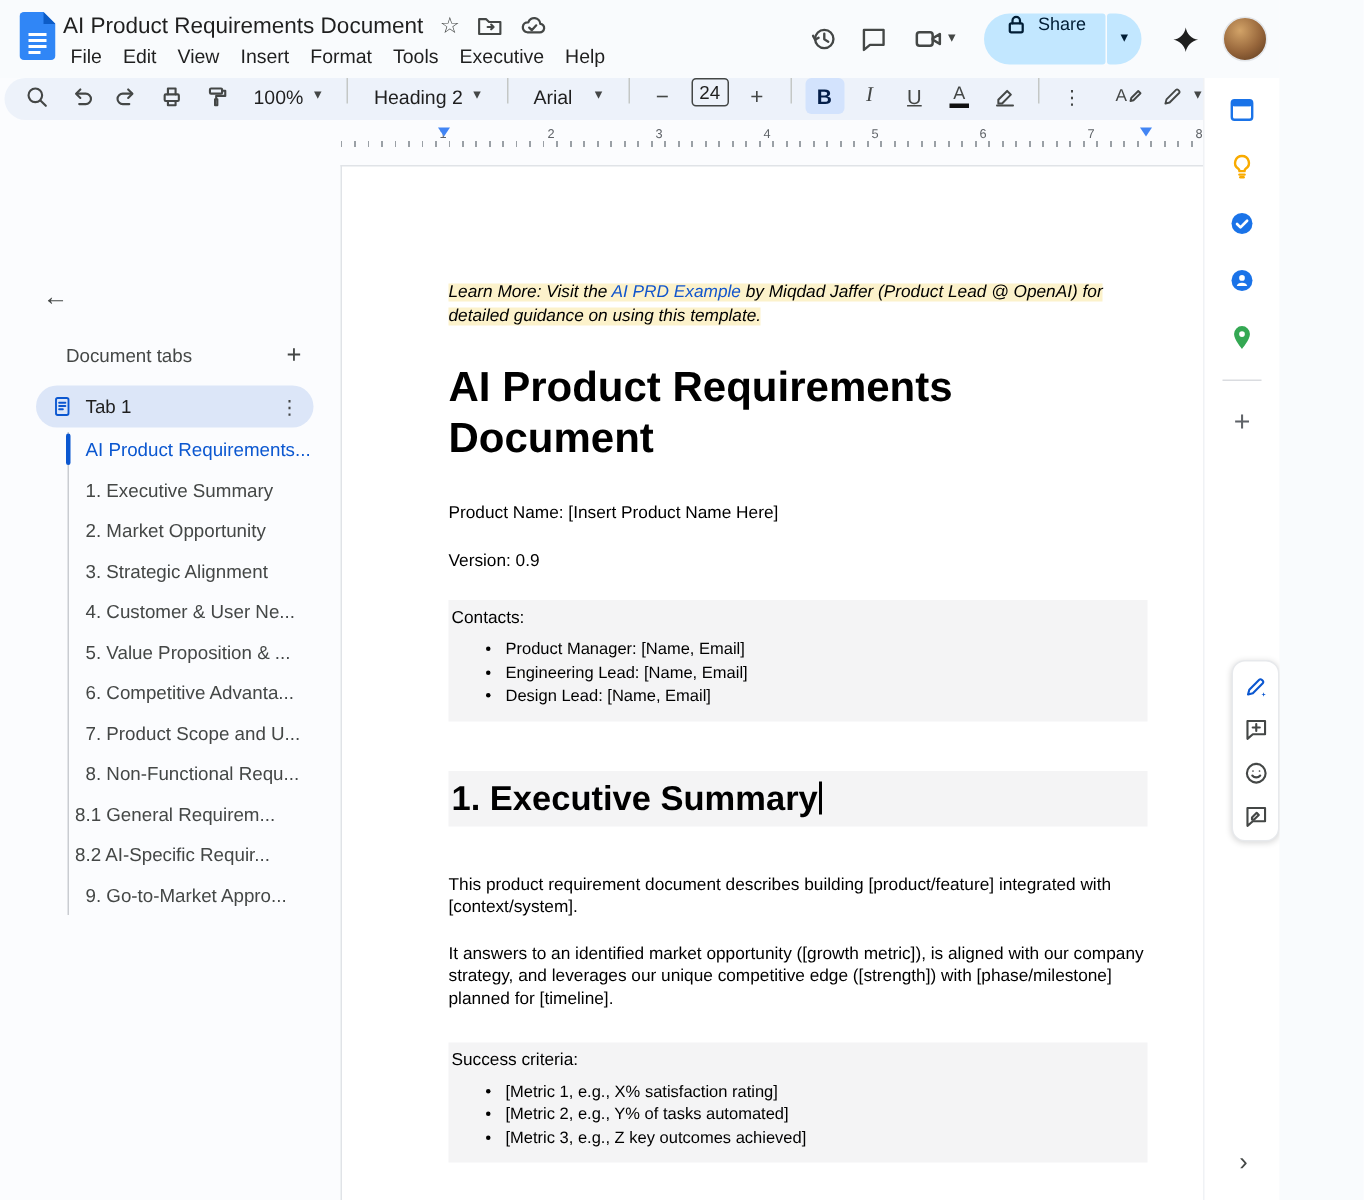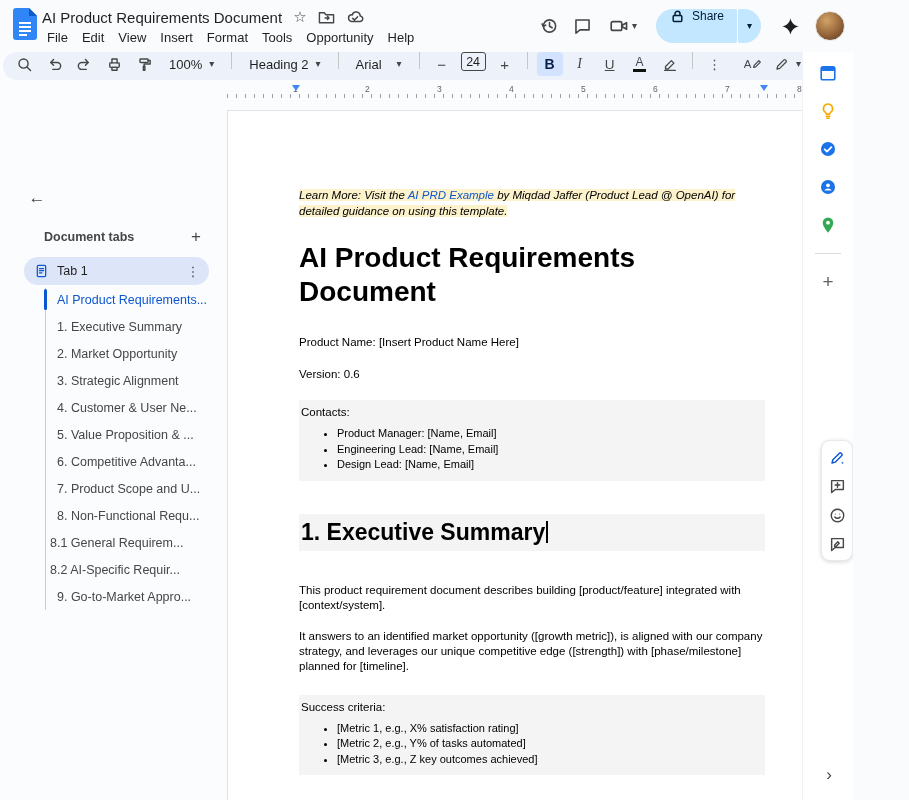--- a/index.html
+++ b/index.html
@@ -35,21 +35,21 @@
 .bold-b{font-weight:700;font-size:14px;color:#041e49}
 .ital{font-style:italic;font-family:"Liberation Serif",serif;font-size:14px}
 .unders{text-decoration:underline;font-size:13.5px}
 .aletter{font-size:12px;line-height:12px;text-align:center;color:#444746;font-weight:500}
 .abar{width:13px;height:3px;background:#111;margin:1px auto 0}
 .tright2{margin-left:auto;display:flex;align-items:center;gap:3px}
 
 .sidebar{position:absolute;top:80px;left:0;width:222px;bottom:0}
 .backbtn{position:absolute;top:104px;left:23px;width:28px;height:28px;border-radius:50%;display:flex;align-items:center;justify-content:center;font-size:17px;color:#444746;cursor:pointer}
 .tabs-head{position:absolute;top:145px;left:44px;right:14px;display:flex;align-items:center;justify-content:space-between;height:24px}
-.tabs-title{font-size:12.5px;font-weight:700;color:#444746}
+.tabs-title{font-size:12.5px;font-weight:400;color:#444746}
 .addtab{font-size:17px;color:#444746;cursor:pointer;width:24px;height:24px;display:flex;align-items:center;justify-content:center;border-radius:50%}
 .tab1{position:absolute;top:177px;left:24px;width:185px;height:28px;background:#dce6f8;border-radius:14px;display:flex;align-items:center;gap:8px;padding:0 6px 0 10px;cursor:pointer}
 .tlabel{font-size:12.5px;font-weight:500;color:#1f1f1f;flex:1}
 .kebab{color:#444746;font-size:13px;width:20px;text-align:center;cursor:pointer}
 .outline{position:absolute;top:206px;left:0;right:0}
 .guide{position:absolute;left:45px;top:2px;height:322px;width:1px;background:#c9ccd1}
 .oi{position:relative;height:27px;display:flex;align-items:center;font-size:12.5px;color:#444746;cursor:pointer;padding-left:57px;white-space:nowrap}
 .oi.l2{padding-left:50px}
 .oi.active{color:#0b57d0}
 .oi.active::before{content:"";position:absolute;left:44px;top:3px;bottom:3px;width:3px;background:#0b57d0;border-radius:2px}
@@ -120,21 +120,21 @@
           </svg>
       </span>
     </div>
     <nav class="menubar">
       <span class="mi">File</span>
       <span class="mi">Edit</span>
       <span class="mi">View</span>
       <span class="mi">Insert</span>
       <span class="mi">Format</span>
       <span class="mi">Tools</span>
-      <span class="mi">Opportunity</span>
+      <span class="mi">Executive</span>
       <span class="mi">Help</span>
     </nav>
     <div class="tright">
       <button class="ibtn">
         <svg width="20" height="20" viewBox="0 0 19 19" class="si">
             <circle cx="10" cy="9.5" r="5.8"></circle>
             <path d="M10 6.2 v3.5 l2.5 1.5"></path>
             <path d="M2.9 7.5 L4.2 10 L6.4 8.7"></path>
           </svg>
       </button>
@@ -315,21 +315,21 @@
       <div class="mk" style="left:533px"></div>
     </div>
 
     <div class="page">
       <div class="content">
         <p class="notice"><span class="hl">Learn More: Visit the </span><span class="hl lnk">AI PRD Example</span><span class="hl"> by Miqdad Jaffer (Product Lead @ OpenAI) for detailed guidance on using this template.</span></p>
 
         <h1 class="h1">AI Product Requirements Document</h1>
 
         <p class="bp mt-prod">Product Name: [Insert Product Name Here]</p>
-        <p class="bp mt-ver">Version: 0.6</p>
+        <p class="bp mt-ver">Version: 0.9</p>
 
         <div class="shade">
           <p class="bp">Contacts:</p>
           <ul>
             <li>Product Manager: [Name, Email]</li>
             <li>Engineering Lead: [Name, Email]</li>
             <li>Design Lead: [Name, Email]</li>
           </ul>
         </div>
 

